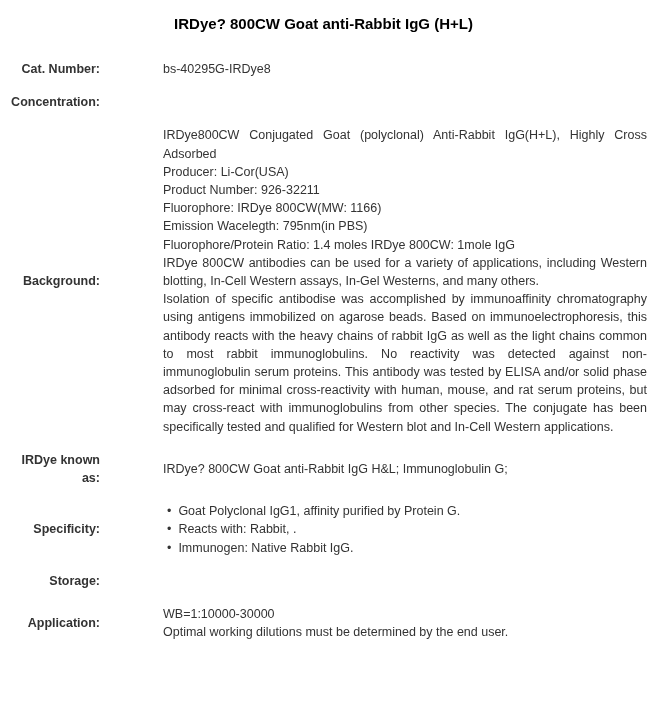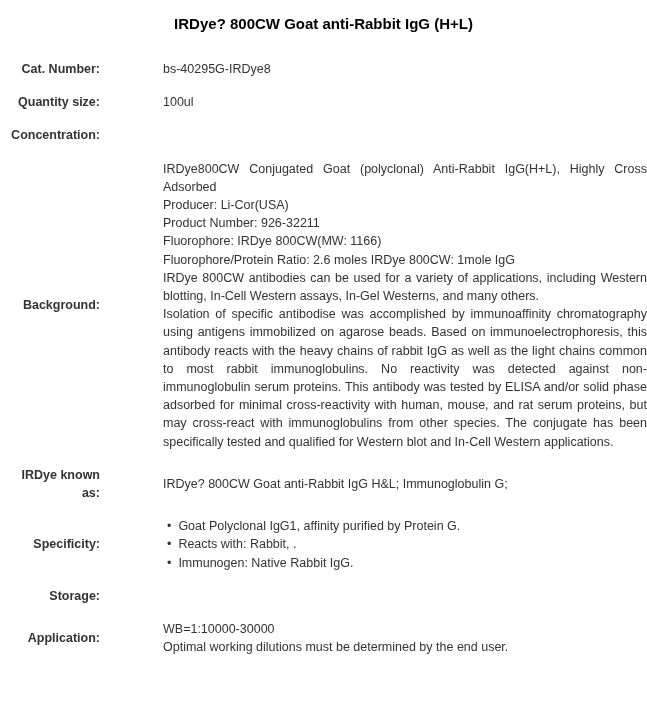--- a/index.html
+++ b/index.html
@@ -69,39 +69,34 @@
 <div class="page">
   <h1 class="doc-title">IRDye? 800CW Goat anti-Rabbit IgG (H+L)</h1>
   <div class="rows">
   <div class="row">
     <div class="row-label">Cat. Number:</div>
     <div class="row-value">
           <div class="value-line">bs-40295G-IRDye8</div>
         </div>
   </div>
 
-  <div class="row">
-    <div class="row-label">Quantity size:</div>
-    <div class="row-value">
-          <div class="value-line">100ul</div>
-        </div>
-  </div>
 
   <div class="row">
     <div class="row-label">Concentration:</div>
   </div>
 
   <div class="row">
     <div class="row-label">Background:</div>
     <div class="row-value">
           <div class="value-line">IRDye800CW Conjugated Goat (polyclonal) Anti-Rabbit IgG(H+L), Highly Cross Adsorbed</div>
           <div class="value-line">Producer: Li-Cor(USA)</div>
           <div class="value-line">Product Number: 926-32211</div>
           <div class="value-line">Fluorophore: IRDye 800CW(MW: 1166)</div>
-          <div class="value-line">Fluorophore/Protein Ratio: 2.6 moles IRDye 800CW: 1mole IgG</div>
+          <div class="value-line">Emission Wacelegth: 795nm(in PBS)</div>
+          <div class="value-line">Fluorophore/Protein Ratio: 1.4 moles IRDye 800CW: 1mole IgG</div>
           <div class="value-line">IRDye 800CW antibodies can be used for a variety of applications, including Western blotting, In-Cell Western assays, In-Gel Westerns, and many others.</div>
           <div class="value-line">Isolation of specific antibodise was accomplished by immunoaffinity chromatography using antigens immobilized on agarose beads. Based on immunoelectrophoresis, this antibody reacts with the heavy chains of rabbit IgG as well as the light chains common to most rabbit immunoglobulins. No reactivity was detected against non-immunoglobulin serum proteins. This antibody was tested by ELISA and/or solid phase adsorbed for minimal cross-reactivity with human, mouse, and rat serum proteins, but may cross-react with immunoglobulins from other species. The conjugate has been specifically tested and qualified for Western blot and In-Cell Western applications.</div>
         </div>
   </div>
 
   <div class="row">
     <div class="row-label">IRDye known
 as:</div>
     <div class="row-value">
           <div class="value-line">IRDye? 800CW Goat anti-Rabbit IgG H&amp;L; Immunoglobulin G;</div>

